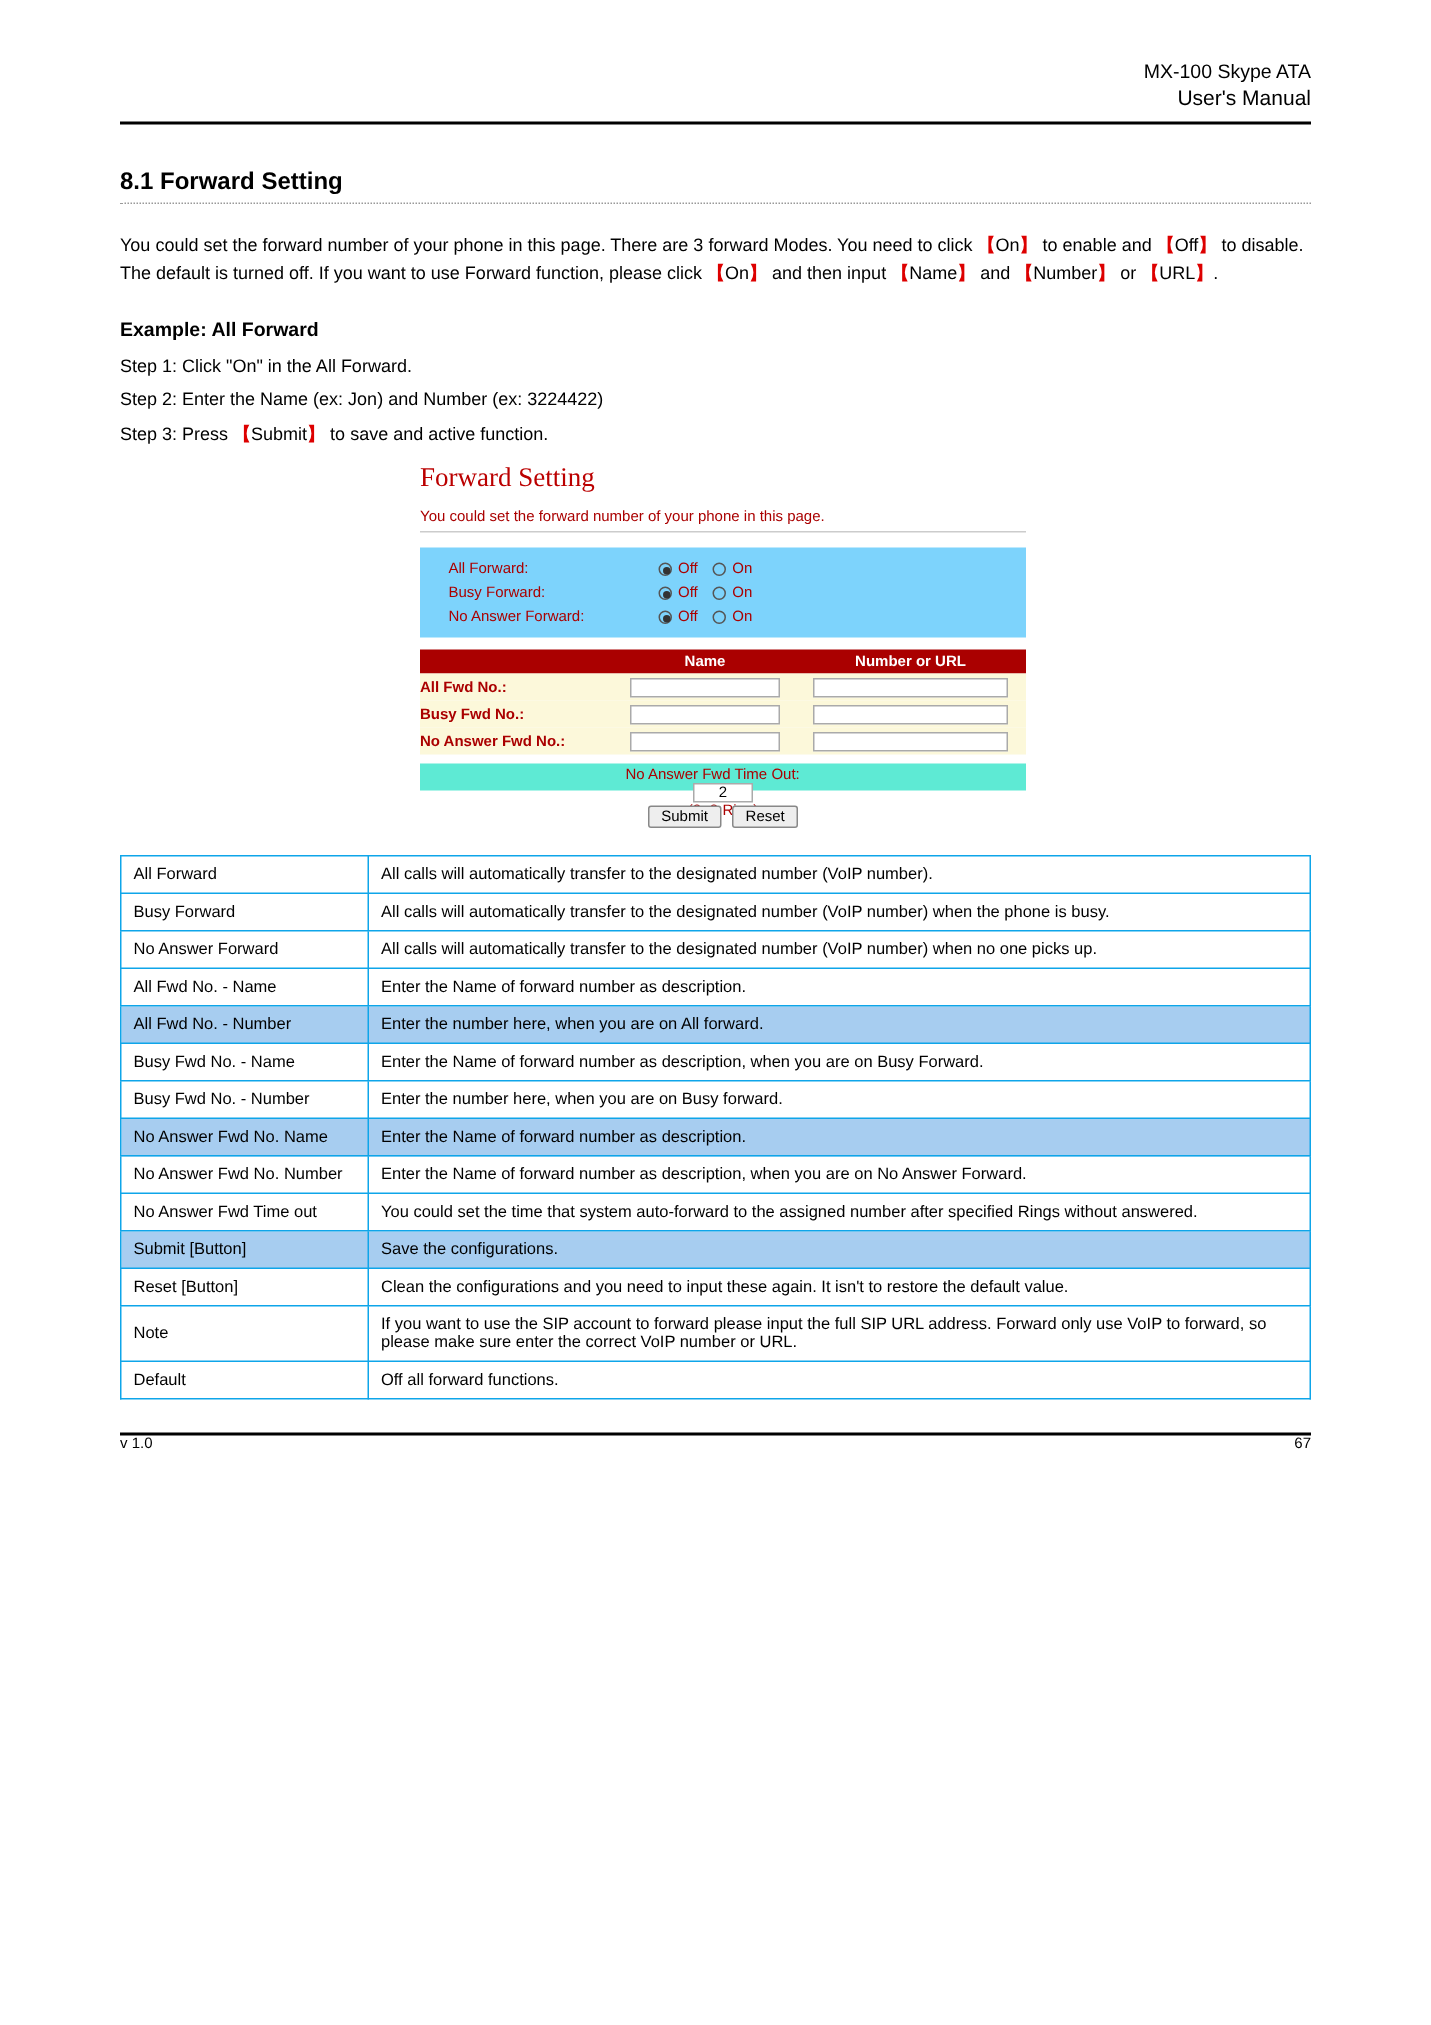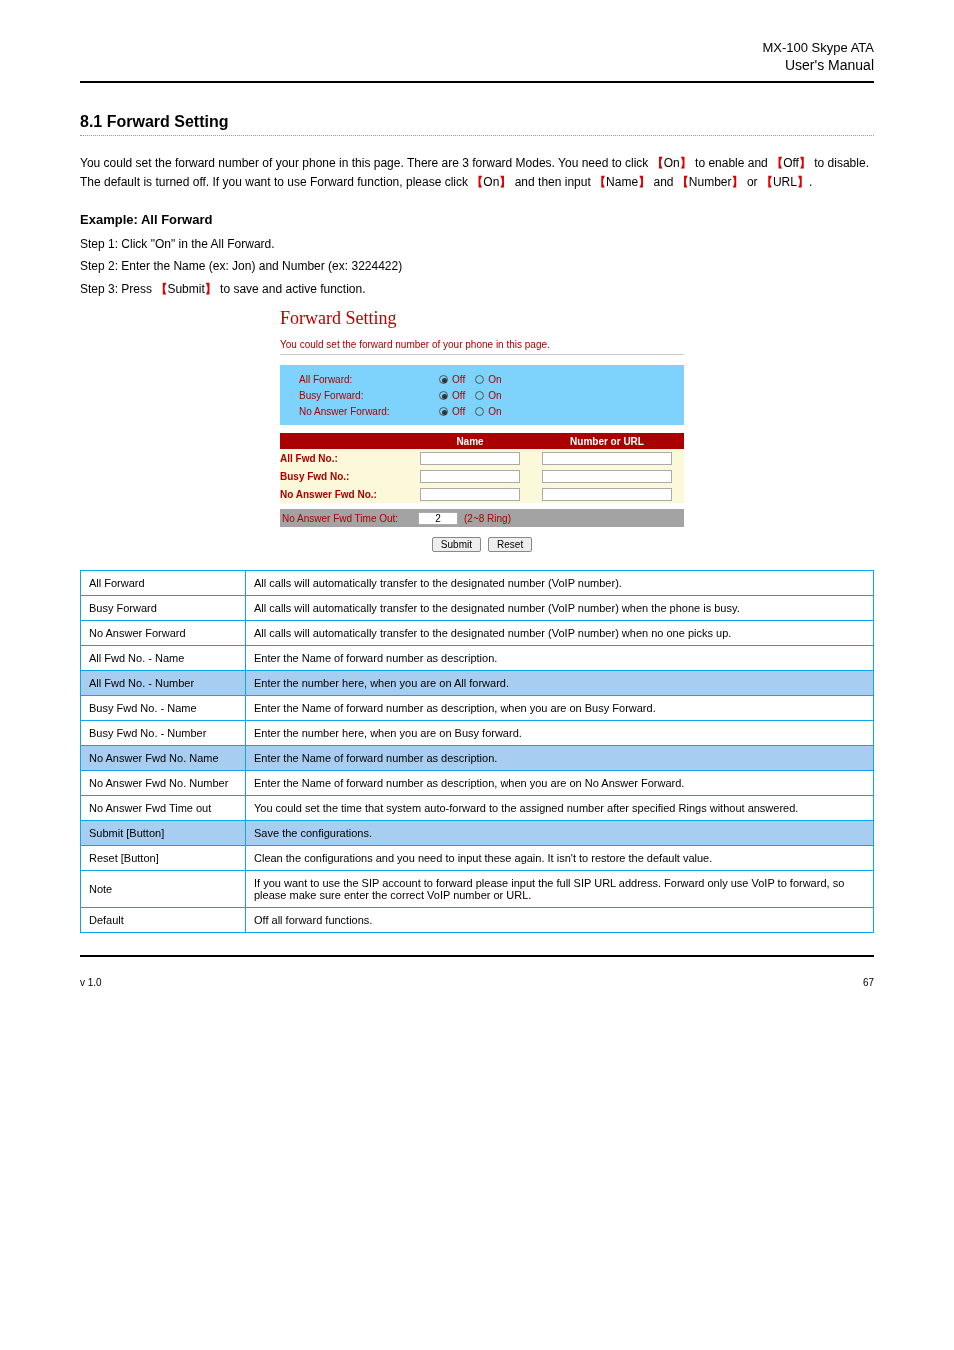--- a/index.html
+++ b/index.html
@@ -25,31 +25,31 @@
 .tbl-header { display: flex; background: #a00; color: #fff; font-size: 10px; font-weight: bold; height: 16px; align-items: center; }
 .tbl-header .c1 { width: 130px; background: #fcf8da; }
 .tbl-header .c2 { width: 120px; text-align: center; }
 .tbl-header .c3 { flex: 1; text-align: center; }
 .tbl-row { display: flex; background: #fcf8da; align-items: center; height: 18px; font-size: 10px; color: #a00; }
 .tbl-row .c1 { width: 130px; padding-left: 0; font-weight: bold; }
 .tbl-row .c2 { width: 120px; text-align: center; }
 .tbl-row .c2 input, .tbl-row .c3 input { width: 100px; height: 13px; border: 1px solid #aaa; font-size: 10px; }
 .tbl-row .c3 { flex: 1; text-align: center; }
 .tbl-row .c3 input { width: 130px; }
-.timeout-row { display: flex; background: #a3a3a3; align-items: center; height: 18px; font-size: 10px; color: #a00; padding: 2px; }
+.timeout-row { display: flex; background: #5eead4; align-items: center; height: 18px; font-size: 10px; color: #a00; padding: 2px; flex-direction: column; }
 .timeout-row .c1 { width: 130px; }
 .timeout-row input { width: 40px; height: 13px; border: 1px solid #aaa; margin: 0 6px; font-size: 10px; text-align: center; }
 .btn-row { text-align: center; margin-top: 10px; }
 .btn { border: 1px solid #888; background: #eee; font-size: 10px; padding: 1px 8px; margin: 0 2px; cursor: pointer; border-radius: 2px; }
 .info-table { width: 100%; border-collapse: collapse; margin-top: 4px; font-size: 11px; }
 .info-table td { border: 1px solid #0ea5e9; padding: 6px 8px; vertical-align: middle; }
 .info-table .label-cell { width: 165px; }
 .info-table tr.shaded td { background: #a7cdf0; }
 .hr-footer { border: none; border-top: 2px solid #000; margin-top: 22px; }
-.footer { display: flex; justify-content: space-between; font-size: 10px; margin-top: 20px; }
+.footer { display: flex; justify-content: space-between; font-size: 10px; margin-top: 0; }
 </style>
 </head>
 <body>
 
 <div class="doc-title">MX-100 Skype ATA</div>
 <div class="doc-subtitle">User's Manual</div>
 <hr class="hr-thick">
 
 <div class="section-header">8.1 Forward Setting</div>
 

